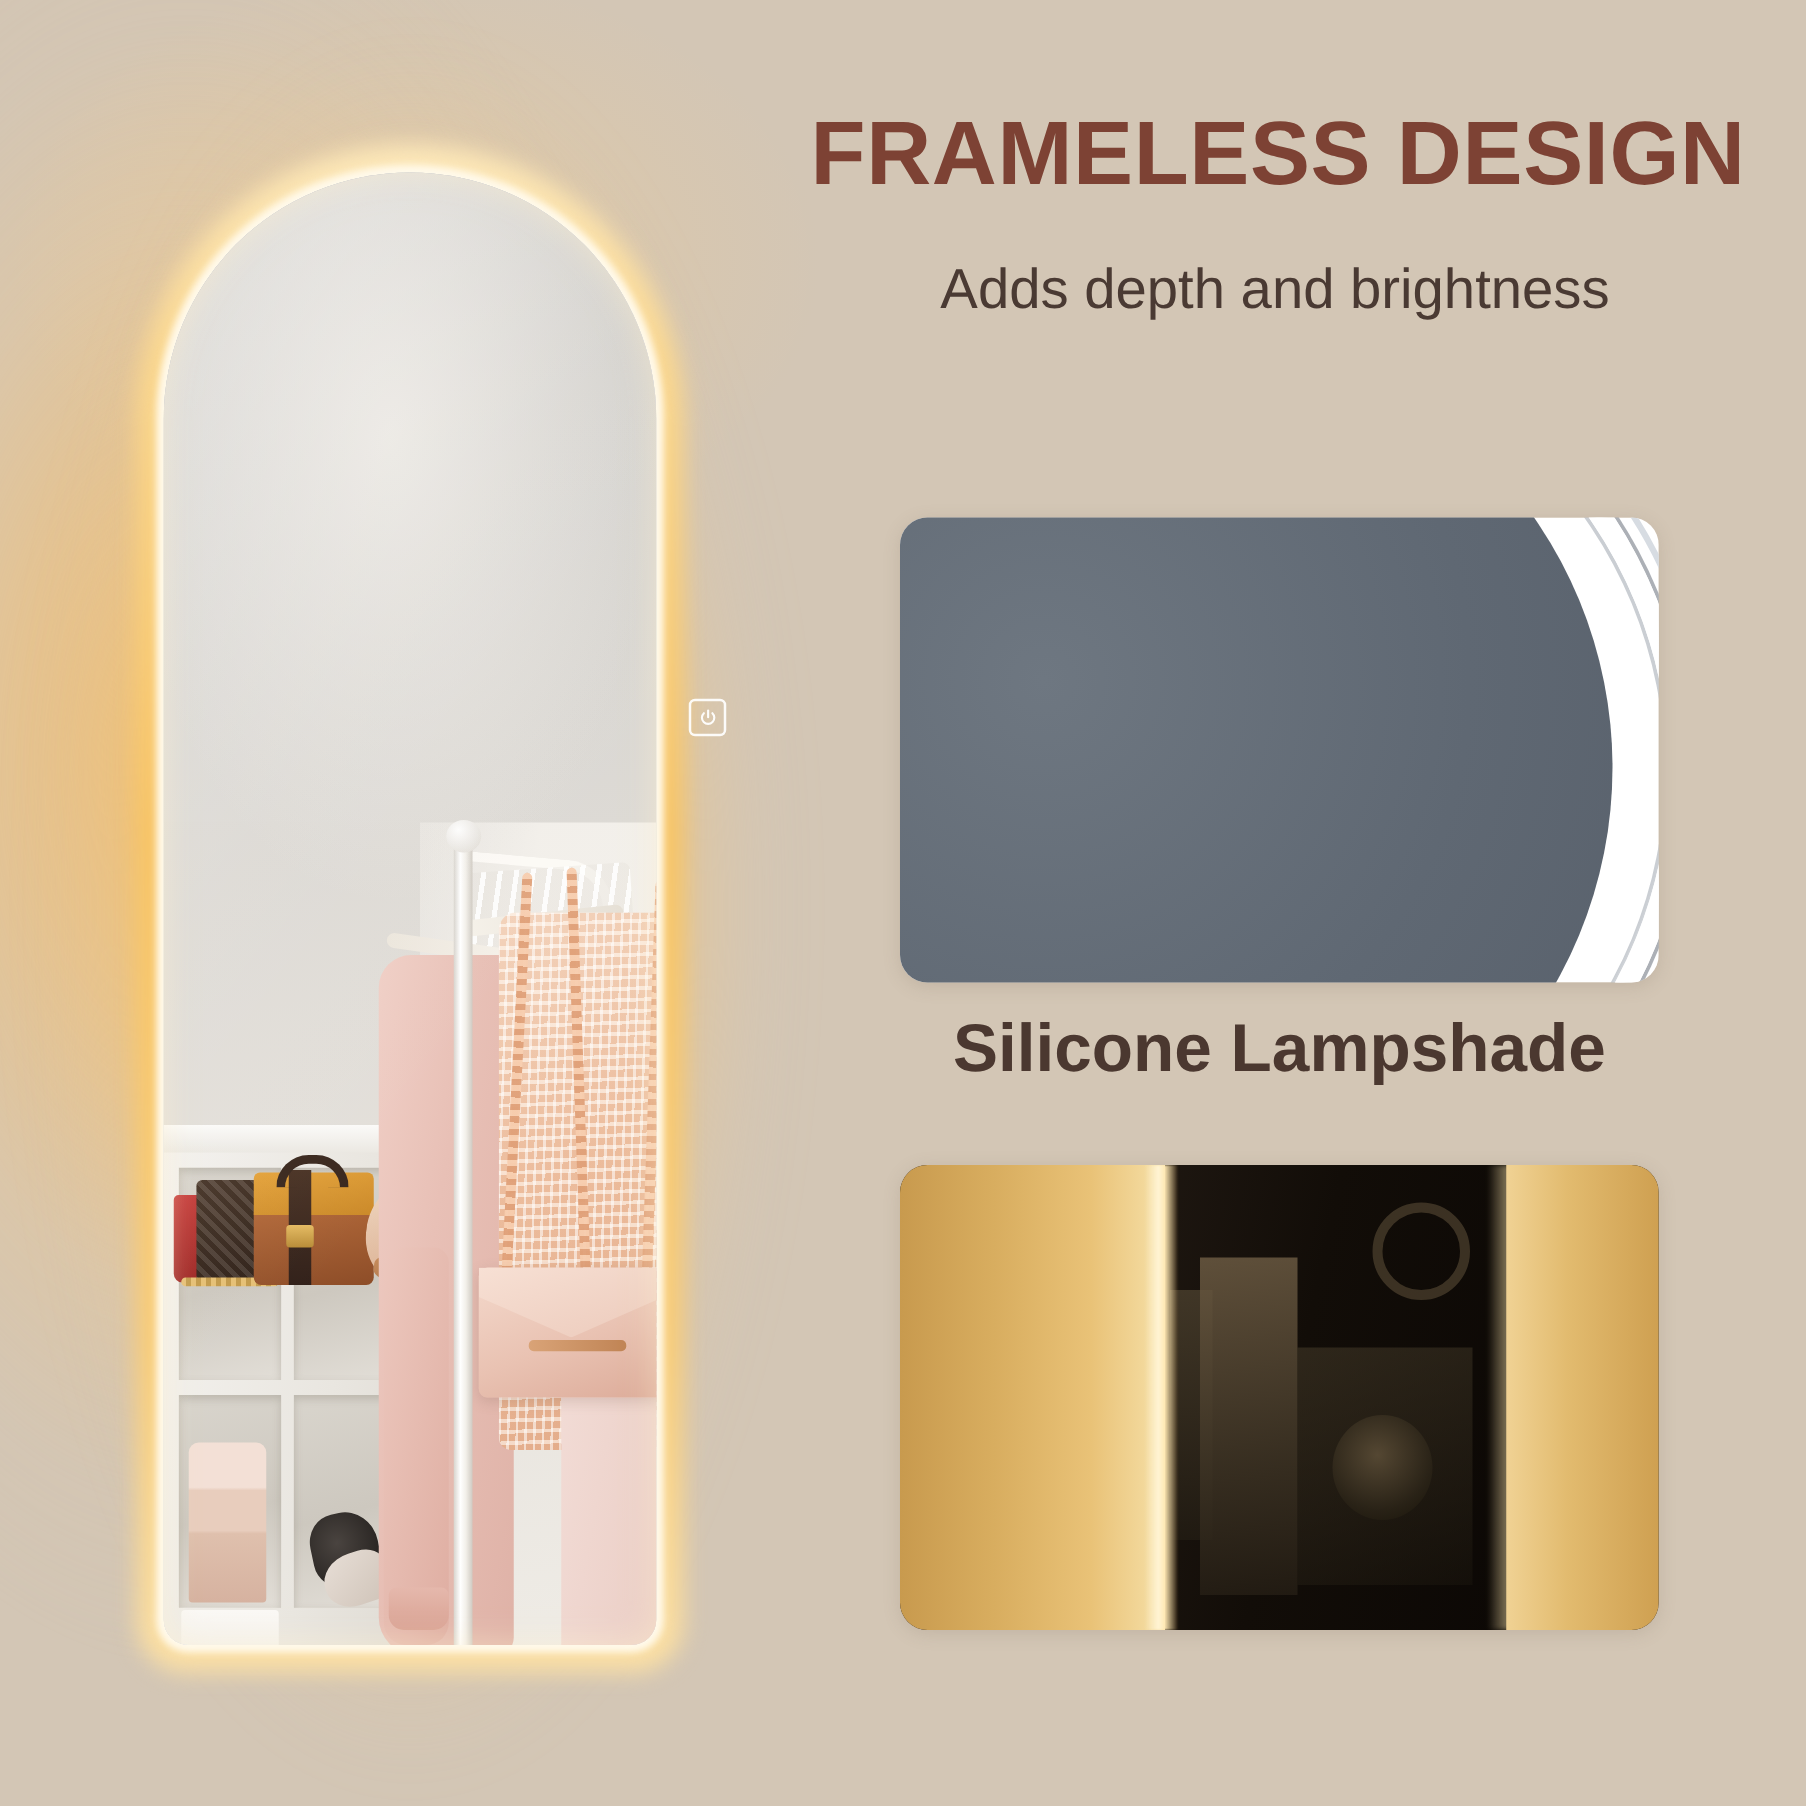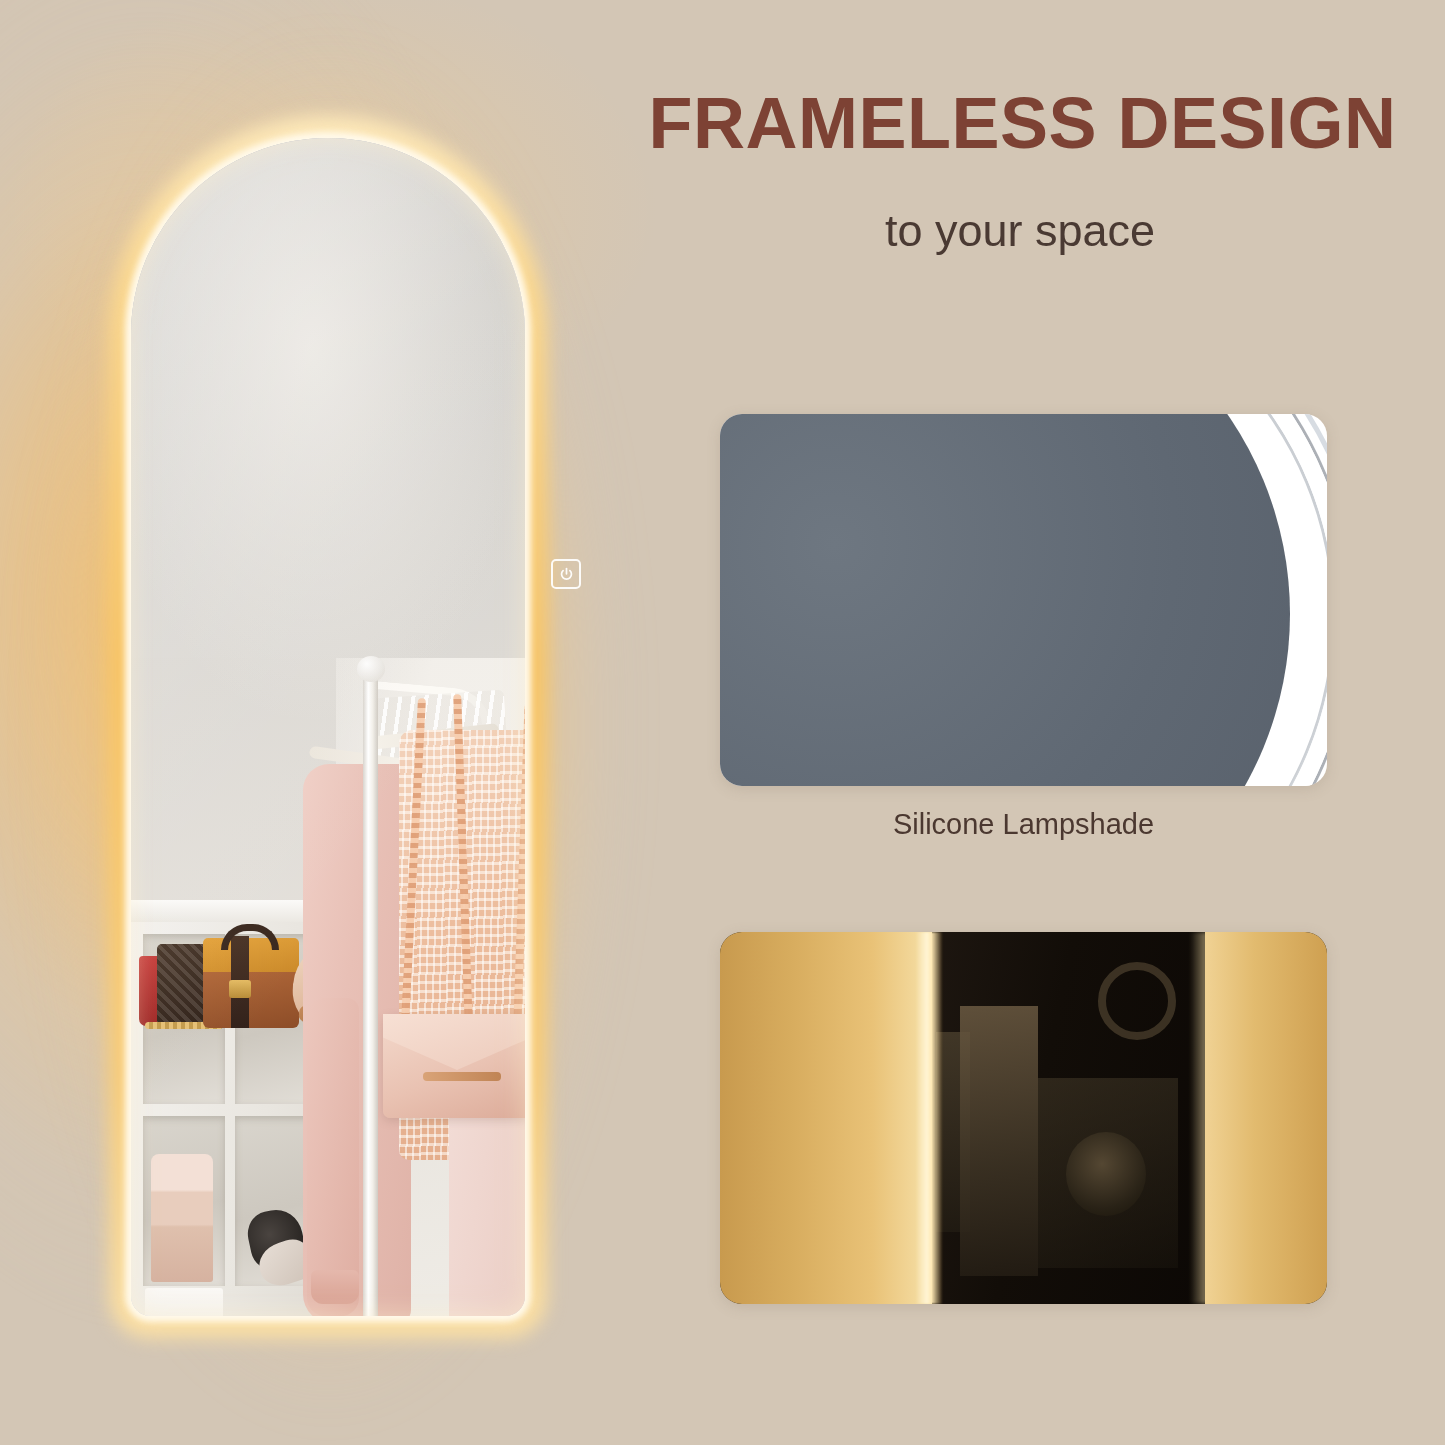--- a/index.html
+++ b/index.html
@@ -486,22 +486,22 @@
     position: absolute; left: 470px; top: 0; width: 18px; height: 100%;
     background: linear-gradient(90deg, rgba(255,226,160,0.0), rgba(255,232,175,0.55));
     filter: blur(2px);
   }
 
   .caption {
     position: absolute;
     left: 700px;
     width: 647px;
     text-align: center;
-    font-size: 29px;
-    font-weight: 400;
+    font-size: 54px;
+    font-weight: 700;
     color: #4b3830;
   }
   .caption-1 { top: 808px; }
   .caption-2 { top: 1358px; }
 </style>
 </head>
 <body>
 
 <div id="page">
 
@@ -577,21 +577,21 @@
       <svg width="17" height="17" viewBox="0 0 24 24" fill="none" stroke="rgba(255,255,255,0.95)" stroke-width="2.4" stroke-linecap="round">
         <path d="M12 3.5 L12 11"></path>
         <path d="M7.2 6.4 A7 7 0 1 0 16.8 6.4"></path>
       </svg>
     </div>
   </div>
 
   <div class="headline">FRAMELESS DESIGN</div>
 
   <div class="subhead">
-    <div>to your space</div>
+    <div>Adds depth and brightness</div>
   </div>
 
   <div class="card card-1">
     <div class="lamp-bg"></div>
     <div class="lamp-gray"></div>
     <div class="lamp-silicone"></div>
     <div class="lamp-silicone2"></div>
     <div class="lamp-highlight"></div>
   </div>
   <div class="caption caption-1">Silicone Lampshade</div>

